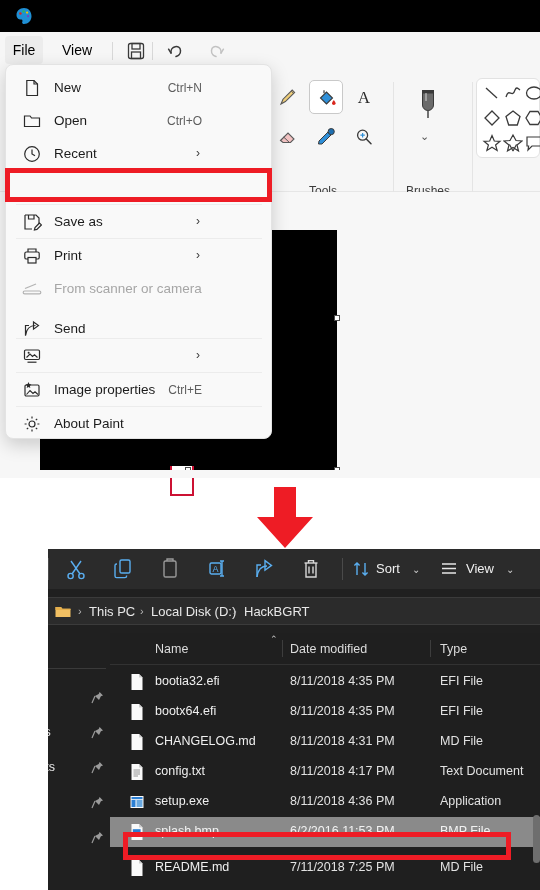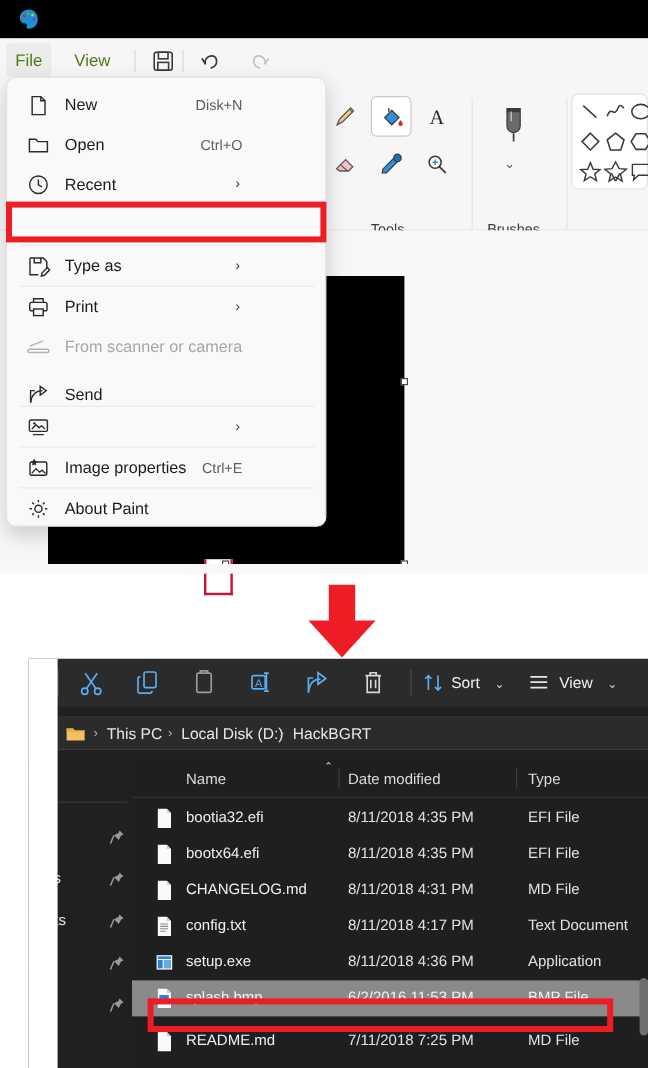--- a/index.html
+++ b/index.html
@@ -19,21 +19,21 @@
   #paint-app-icon {
     position:absolute; left:14px; top:6px; width:20px; height:20px;
   }
   #paint-ribbon {
     position:absolute; left:0; top:32px; width:540px; height:160px;
     background:#f6f6f6; border-bottom:1px solid #e6e6e6;
   }
   #menu-bar { position:absolute; left:0; top:0; width:540px; height:36px; }
   .menubtn {
     position:absolute; top:4px; height:28px; line-height:28px;
-    font-size:14px; color:#4d7c0f; text-align:center; border-radius:4px;
+    font-size:14px; color:#000000; text-align:center; border-radius:4px;
     cursor:default;
   }
   #mb-file { left:5px; width:38px; background:#ececec; }
   #mb-view { left:53px; width:48px; background:transparent; }
   .vsep { position:absolute; top:10px; width:1px; height:18px; background:#d8d8d8; }
   #vsep1 { left:112px; }
   #vsep2 { left:152px; }
   .ticon { position:absolute; top:8px; width:22px; height:22px; }
   #t-save { left:125px; }
   #t-undo { left:165px; }
@@ -301,21 +301,21 @@
 
     <div id="file-menu">
       <div class="mi" id="mi0" style="top:6px;">
         <span class="mi-icon">
           <svg width="20" height="20" viewBox="0 0 20 20">
               <path d="M4.8 2.5 H12 L15.5 6 V17.5 H4.8 Z" fill="none" stroke="#2b2b2b" stroke-width="1.2"></path>
               <path d="M12 2.5 V6 H15.5" fill="none" stroke="#2b2b2b" stroke-width="1.2"></path>
             </svg>
         </span>
         <span class="mi-label">New</span>
-        <span class="mi-accel">Disk+N</span>
+        <span class="mi-accel">Ctrl+N</span>
       </div>
       <div class="mi" id="mi1" style="top:39px;">
         <span class="mi-icon">
           <svg width="20" height="20" viewBox="0 0 20 20">
               <path d="M2.5 5 H8 L9.6 7 H17.5 V15.5 H2.5 Z" fill="none" stroke="#2b2b2b" stroke-width="1.2"></path>
             </svg>
         </span>
         <span class="mi-label">Open</span>
         <span class="mi-accel">Ctrl+O</span>
       </div>
@@ -333,21 +333,21 @@
       <div class="mi-div" style="top:139px;"></div>
       <div class="mi" id="mi4" style="top:140px;">
         <span class="mi-icon">
           <svg width="20" height="20" viewBox="0 0 20 20">
               <path d="M3 3 H14 L17 6 V12" fill="none" stroke="#2b2b2b" stroke-width="1.2"></path>
               <path d="M3 3 V17 H10" fill="none" stroke="#2b2b2b" stroke-width="1.2"></path>
               <path d="M6.5 3 v4 H12 V3" fill="none" stroke="#2b2b2b" stroke-width="1.2"></path>
               <path d="M17.5 11 L13 15.5 L12.4 18 L14.9 17.4 L19.4 12.9 Z" fill="none" stroke="#2b2b2b" stroke-width="1.2"></path>
             </svg>
         </span>
-        <span class="mi-label">Type as</span>
+        <span class="mi-label">Save as</span>
         <span class="mi-arrow">›</span>
       </div>
       <div class="mi-div" style="top:173px;"></div>
       <div class="mi" id="mi5" style="top:174px;">
         <span class="mi-icon">
           <svg width="20" height="20" viewBox="0 0 20 20">
               <path d="M6 6 V3 H14 V6" fill="none" stroke="#2b2b2b" stroke-width="1.2"></path>
               <rect x="2.8" y="6" width="14.4" height="7" rx="1.6" fill="none" stroke="#2b2b2b" stroke-width="1.2"></rect>
               <rect x="6" y="11.5" width="8" height="5.5" fill="#f9f9f9" stroke="#2b2b2b" stroke-width="1.2"></rect>
             </svg>

